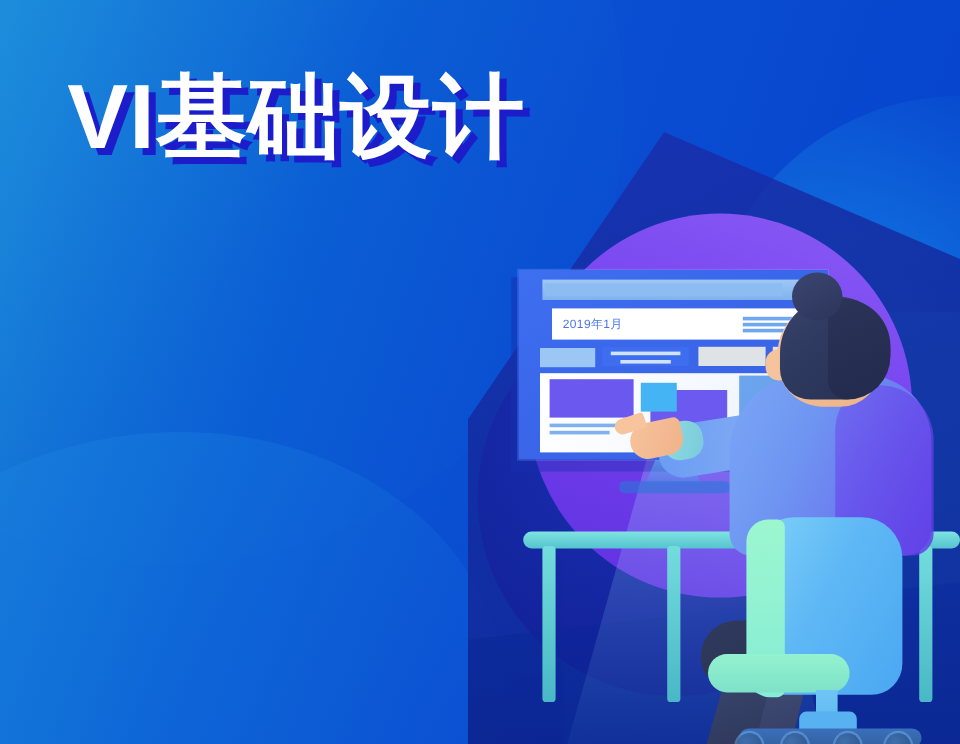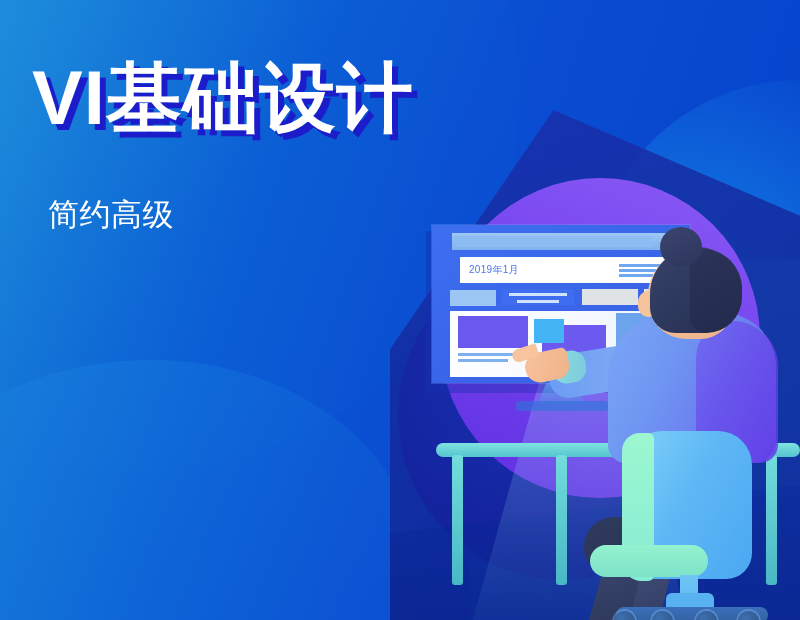--- a/index.html
+++ b/index.html
@@ -81,21 +81,21 @@
   .bg-floorband {
     position: absolute;
     left: 390px; bottom: 0; width: 410px; height: 150px;
     background: linear-gradient(180deg, rgba(10,40,160,0.35), rgba(8,34,140,0.55));
     clip-path: polygon(0% 42%, 100% 10%, 100% 100%, 0% 100%);
   }
 
   
   .title {
     position: absolute;
-    left: 32px; top: 60px;
+    left: 56px; top: 60px;
     font-size: 76px;
     font-weight: 700;
     line-height: 1;
     letter-spacing: 1px;
     color: #ffffff;
     text-shadow: 6px 6px 0 #1c1ccb;
     white-space: nowrap;
   }
   .subs {
     position: absolute;
@@ -345,21 +345,20 @@
     <div class="bg-navy-wedge"></div>
     <div class="bg-navy-circle"></div>
     <div class="bg-purple-circle"></div>
     <div class="bg-floorband"></div>
     <div class="bg-light-cone"></div>
   </div>
 
   <div class="title">VI基础设计</div>
 
   <div class="subs">
-    <div class="sub-line">简约高级</div>
   </div>
 
   <div class="monitor-wrap">
     <div class="mon-shadow"></div>
     <div class="mon-body">
       <div class="mon-titlebar">
         <div class="tb-inner"></div>
         <div class="dots">
             <i></i>
             <i></i>

